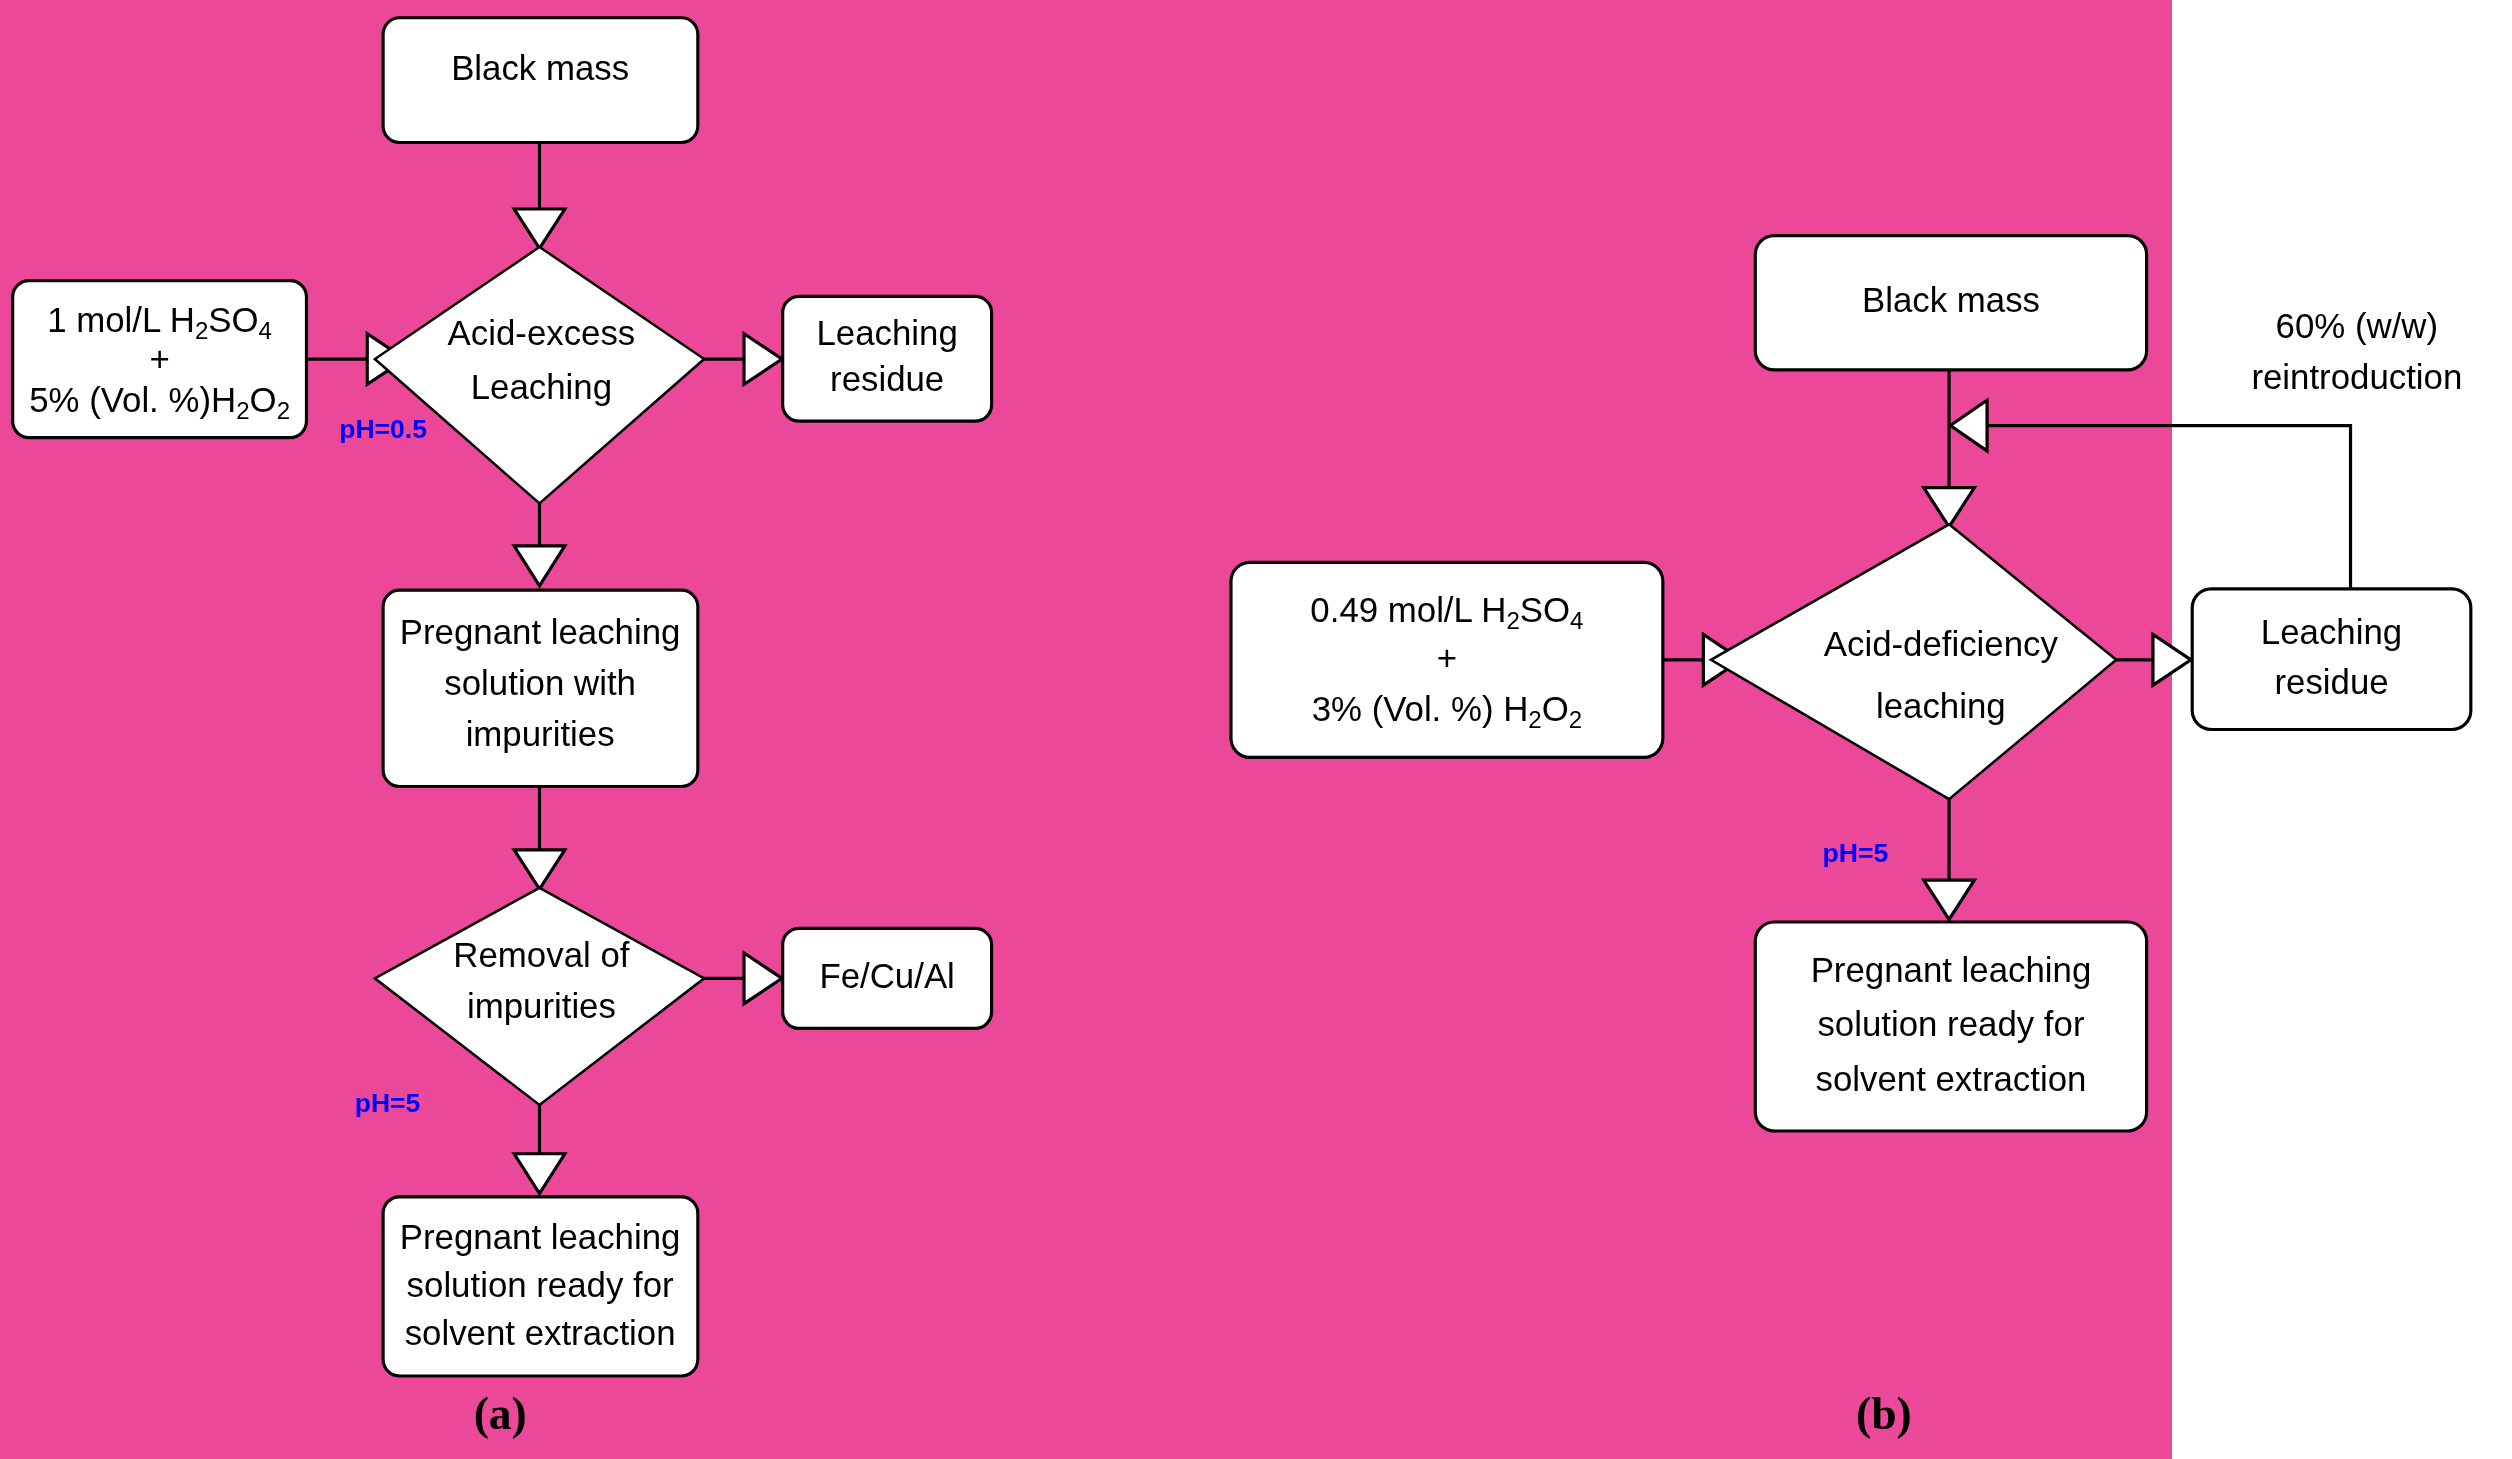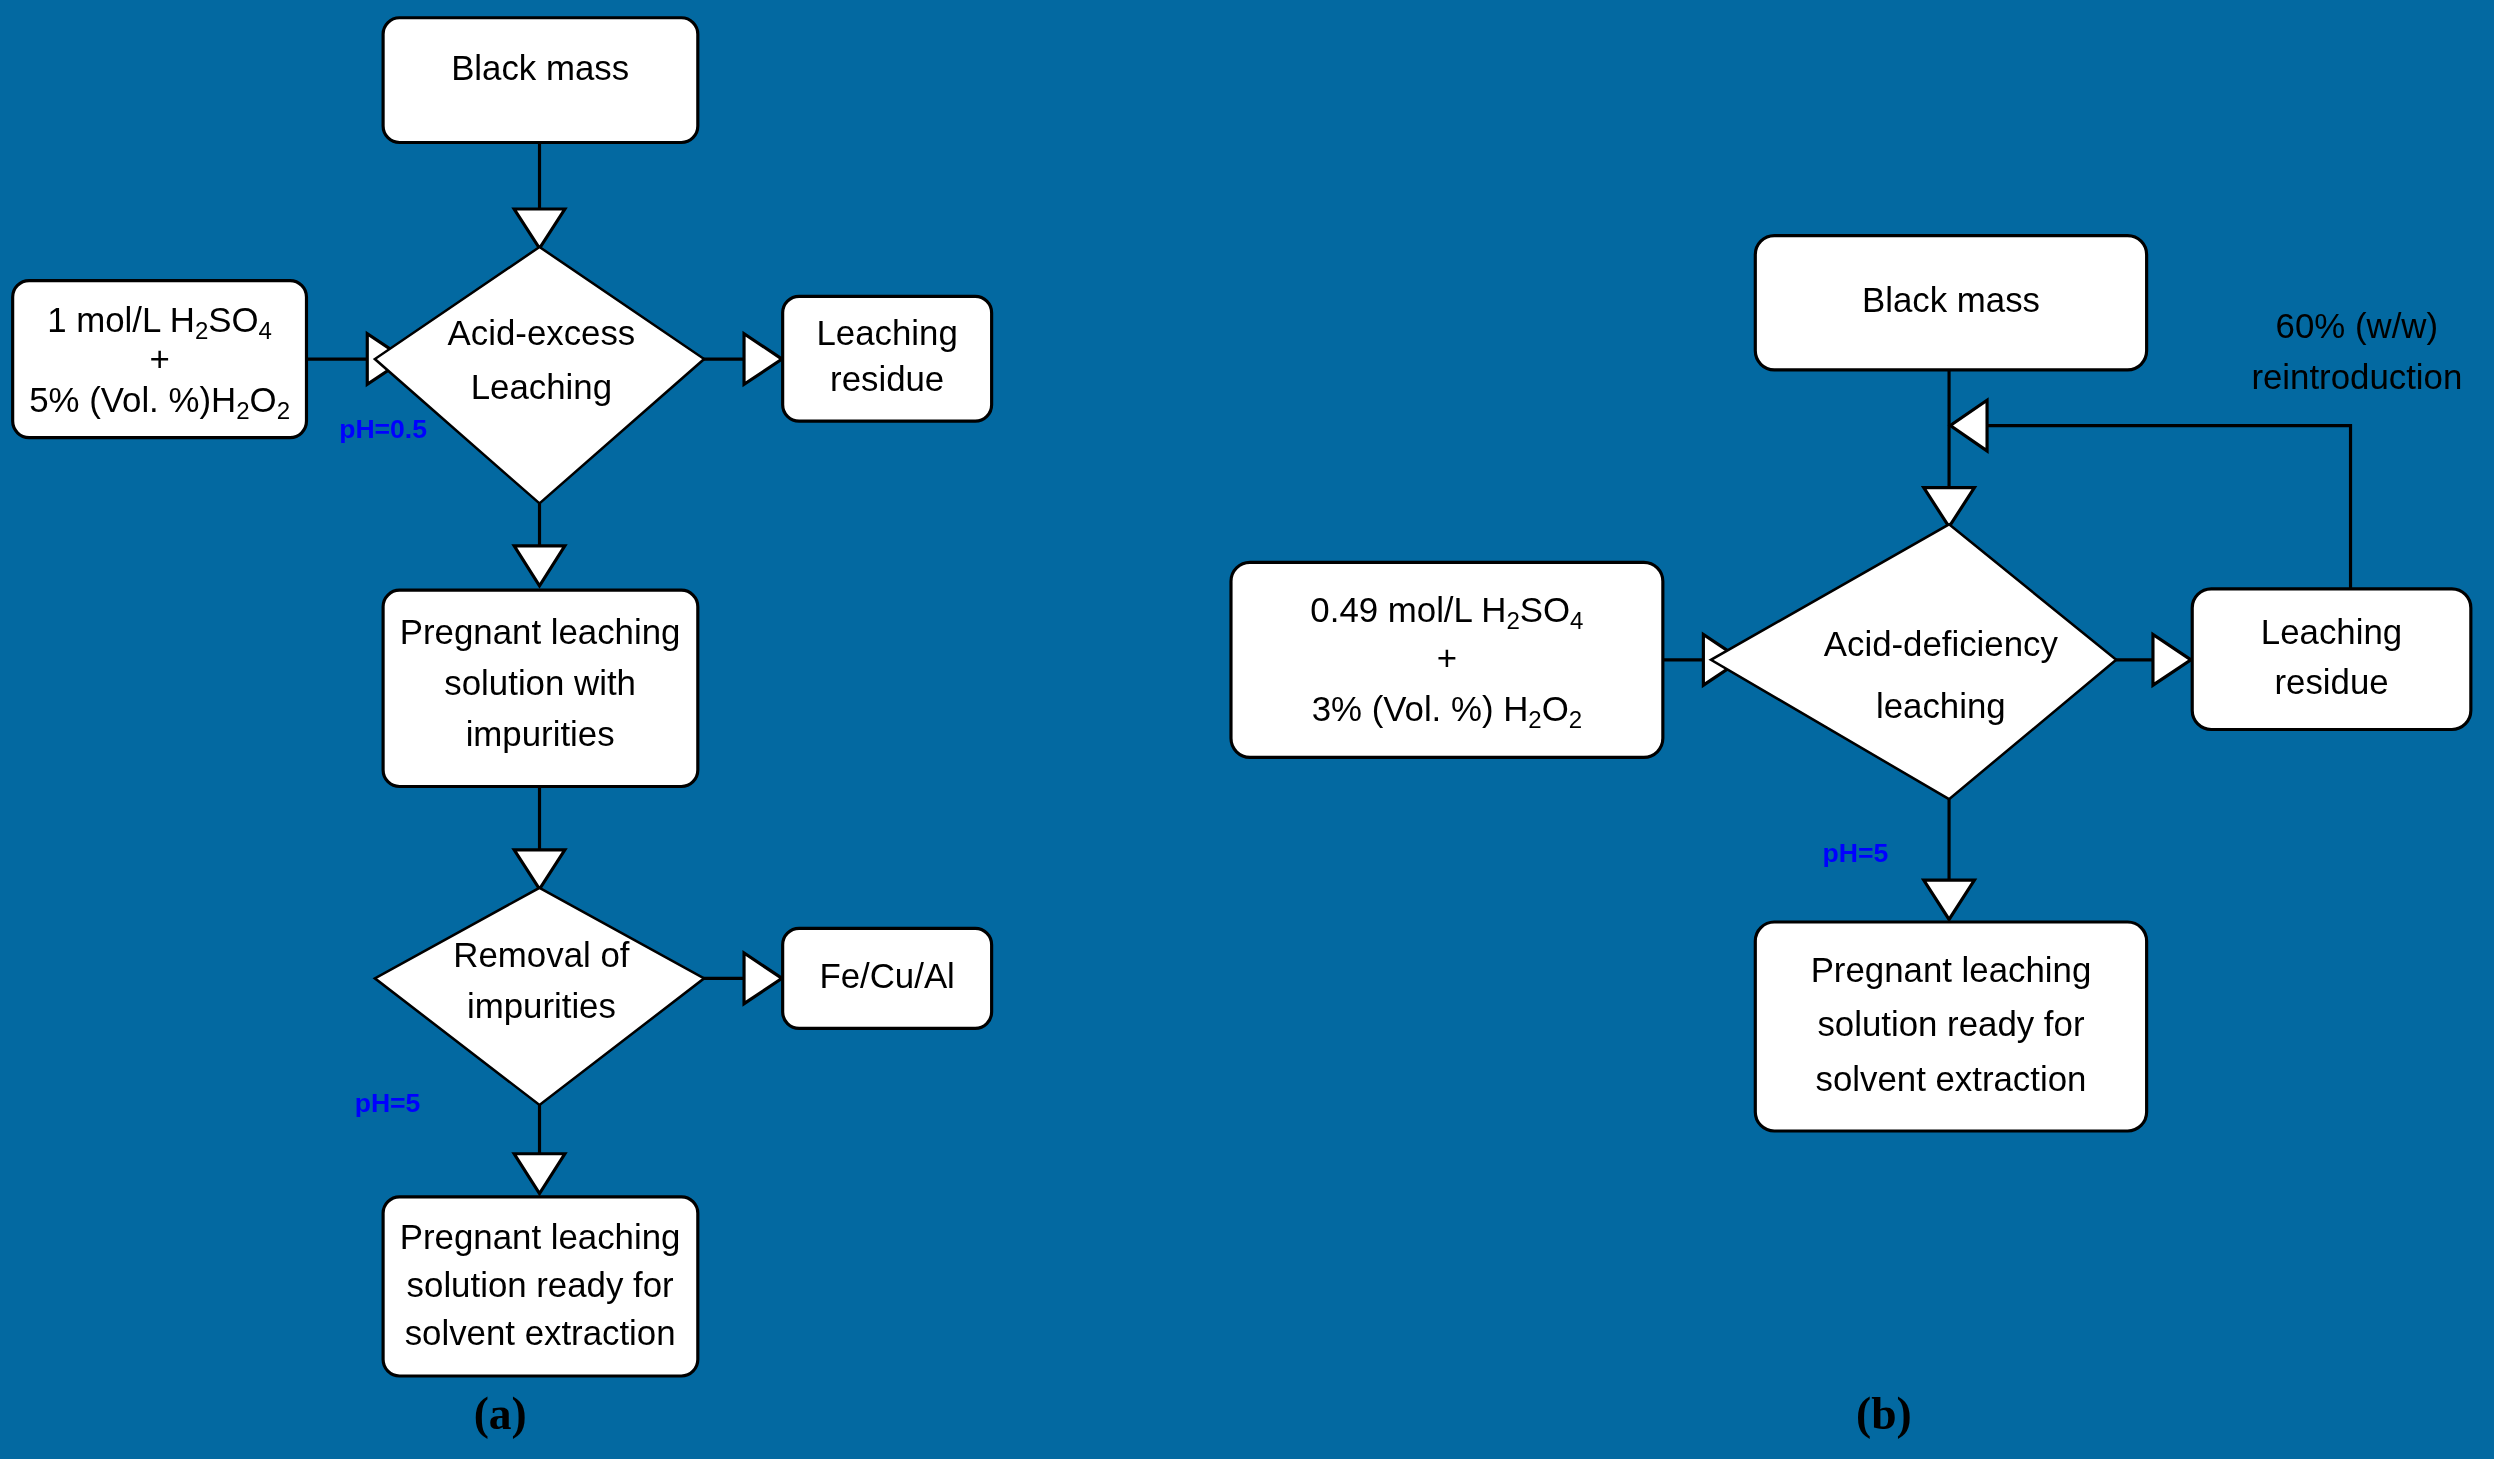--- a/index.html
+++ b/index.html
@@ -8,23 +8,23 @@
     background: #ffffff;
   }
   body {
     width: 2512px;
     height: 1459px;
     font-family: "Liberation Sans", sans-serif;
     overflow: hidden;
   }
   #stage {
     position: relative;
-    width: 2494px;
+    width: 2172px;
     height: 1459px;
-    background: #0369a1;
+    background: #ec4899;
   }
   svg#flow {
     position: absolute;
     left: 0;
     top: 0;
     width: 2512px;
     height: 1459px;
   }
   .node-shape {
     fill: #ffffff;

